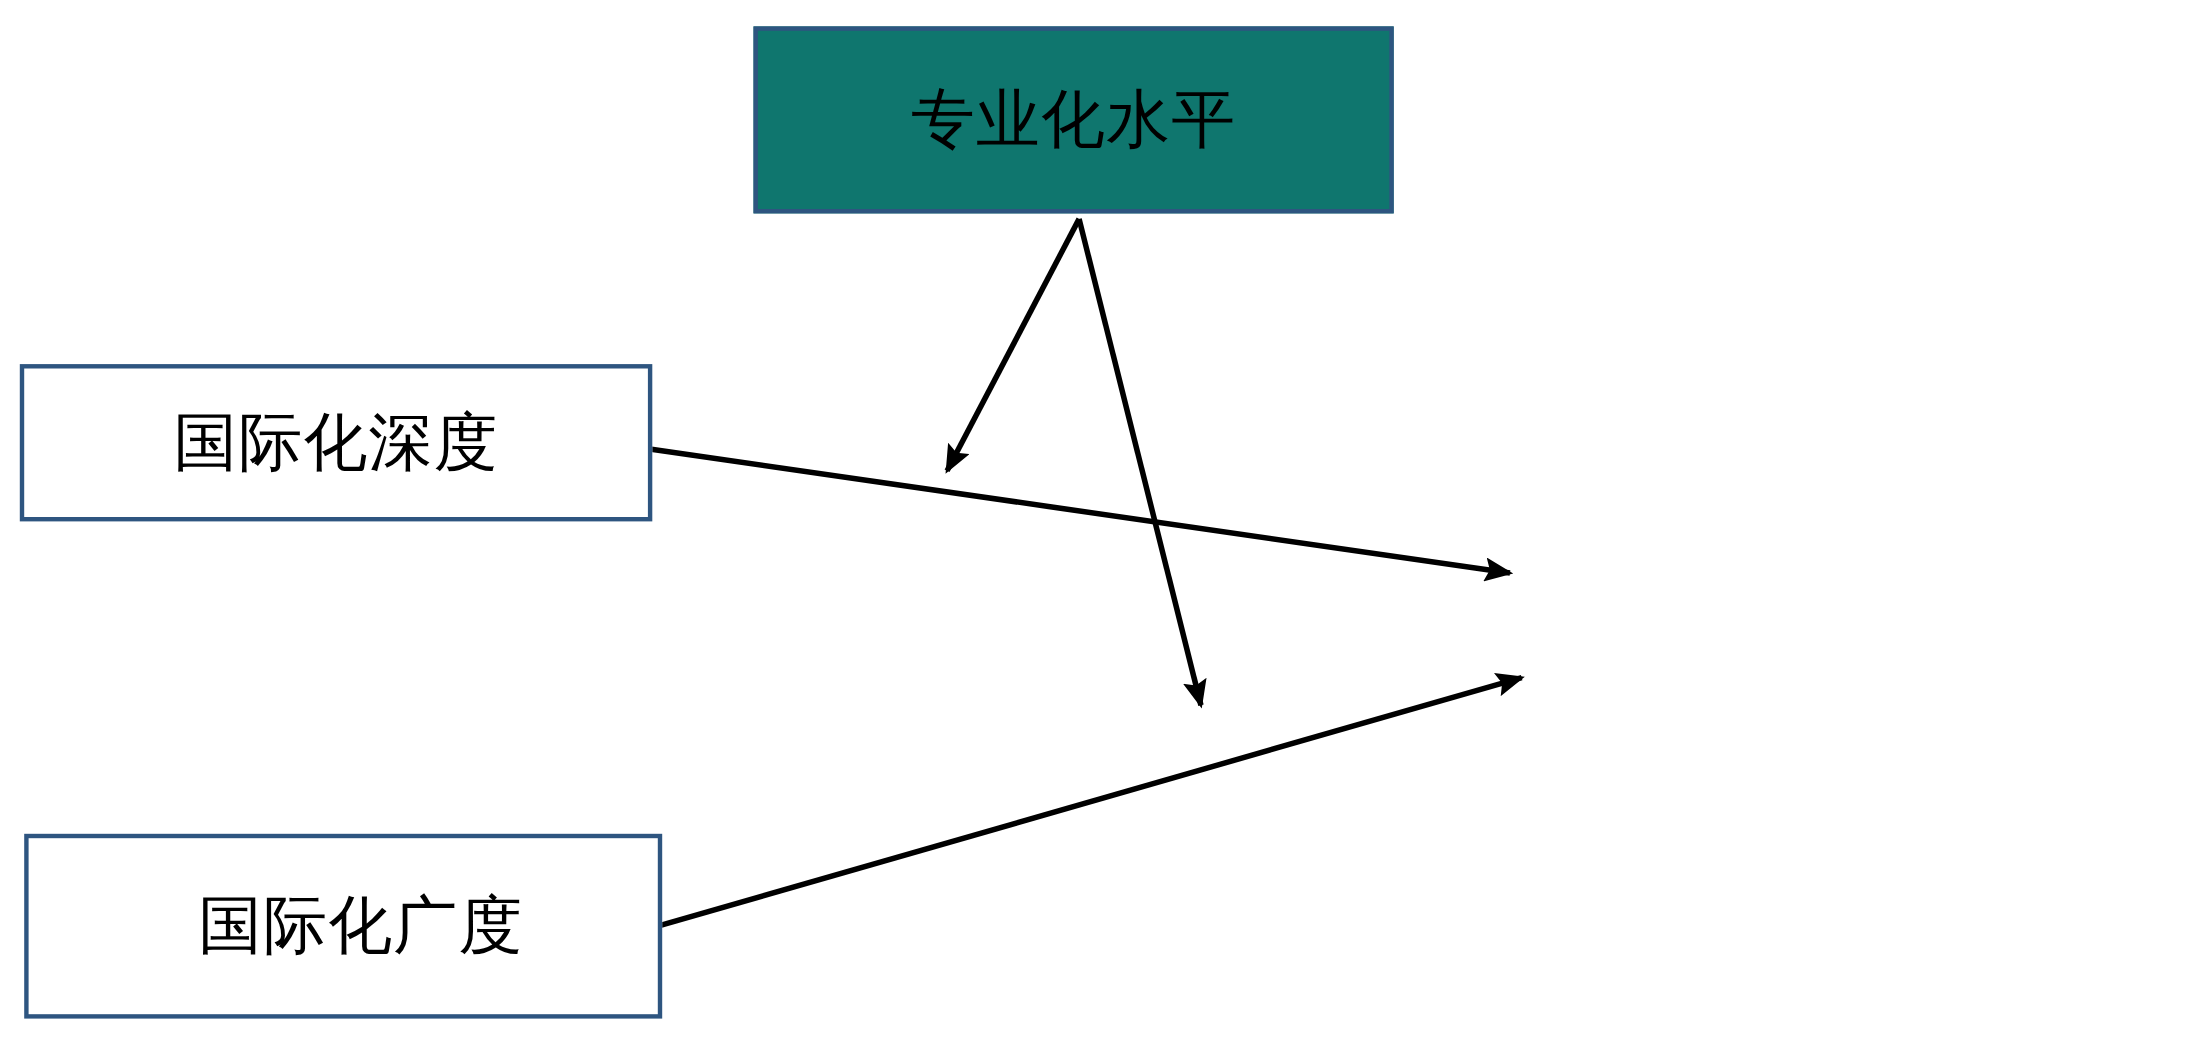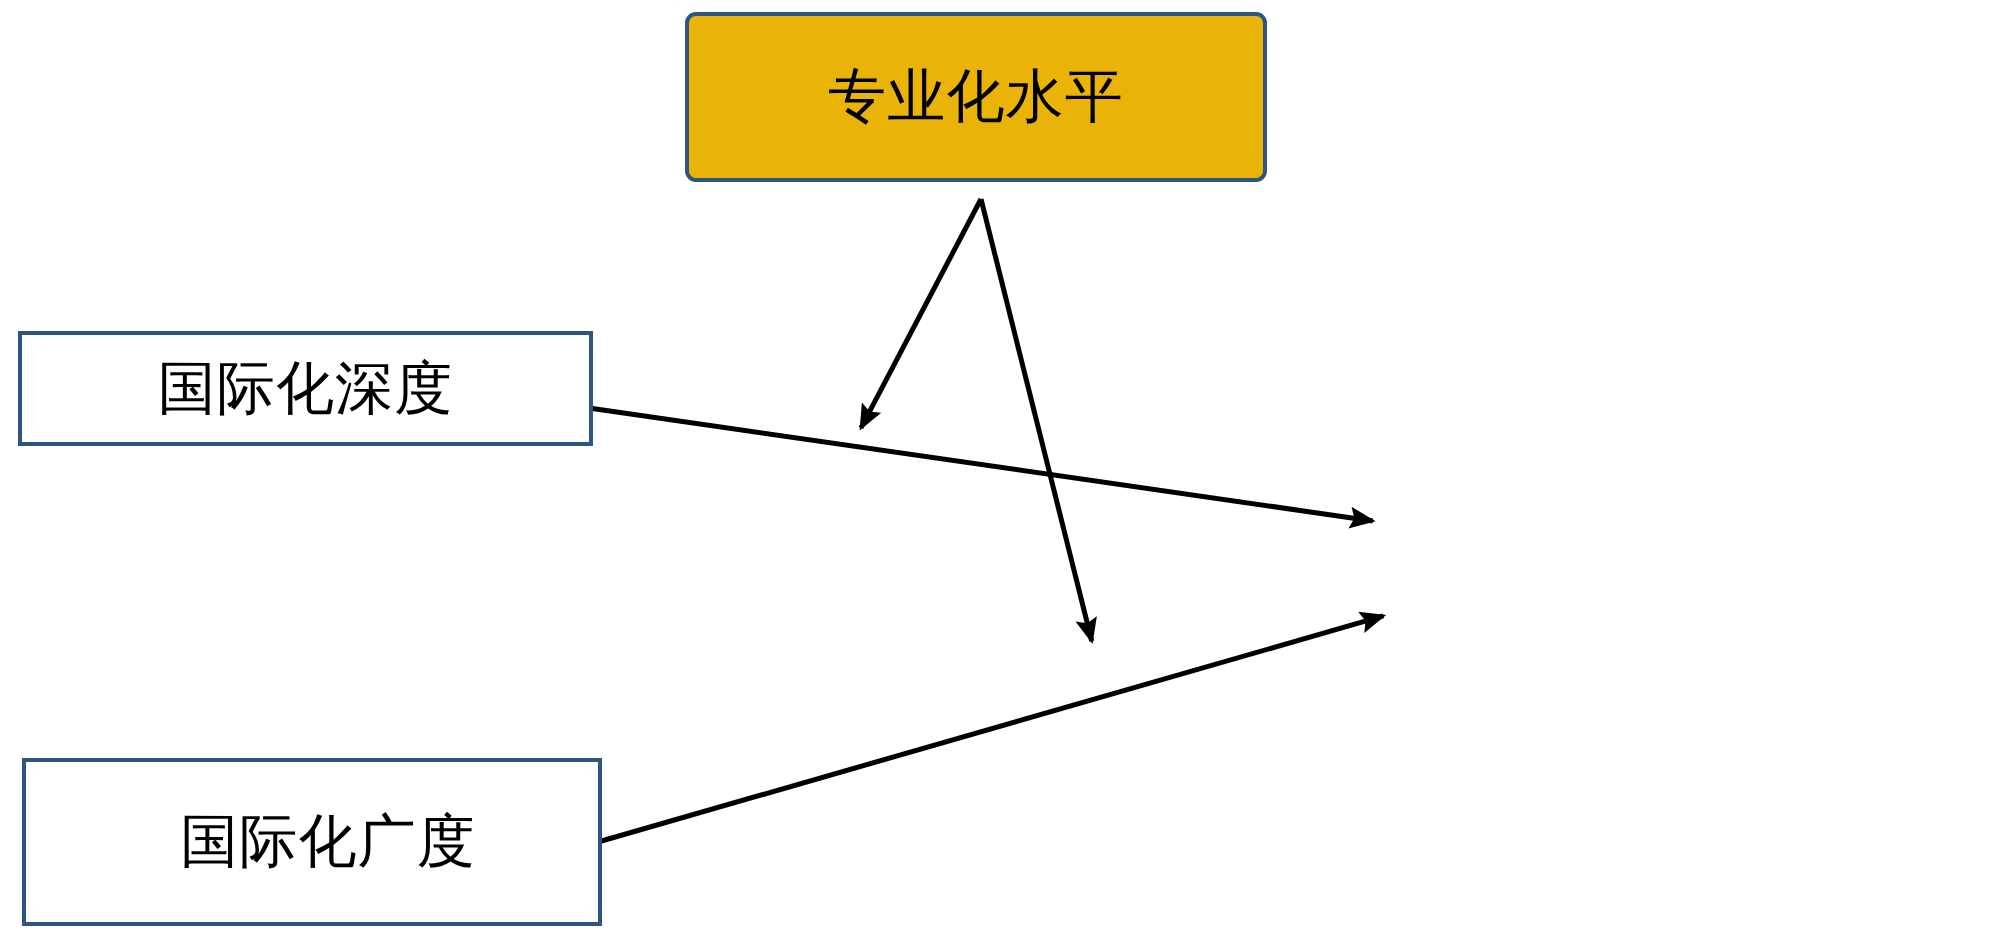--- a/index.html
+++ b/index.html
@@ -55,25 +55,25 @@
       </marker>
     </defs>
     <g id="arrow-group">
         <line x1="589" y1="408" x2="1372.7198025565092" y2="520.9335367659069" stroke="#000000" stroke-width="5" marker-end="url(#head)"></line>
         <line x1="598" y1="842" x2="1383.338882960647" y2="615.947120537382" stroke="#000000" stroke-width="5" marker-end="url(#head)"></line>
         <line x1="981" y1="199" x2="860.9818882203851" y2="427.95762862572684" stroke="#000000" stroke-width="5" marker-end="url(#head)"></line>
         <line x1="981" y1="199" x2="1091.7748861266405" y2="641.1445885916767" stroke="#000000" stroke-width="5" marker-end="url(#head)"></line>
       </g>
   </svg>
 
-  <div class="node-box" style="left: 685px; top: 12px; width: 582px; height: 170px; border-width: 4px; border-color: rgb(46, 85, 128); background: #eab308; border-radius: 11px;">
+  <div class="node-box" style="left: 685px; top: 24px; width: 582px; height: 170px; border-width: 4px; border-color: rgb(46, 85, 128); background: #0f766e;">
     <span class="node-label" style="font-size: 58px; color: rgb(0, 0, 0);">专业化水平</span>
   </div>
 
-  <div class="node-box" style="left: 18px; top: 331px; width: 575px; height: 115px; border-width: 4px; border-color: rgb(46, 85, 128); background: rgb(255, 255, 255);">
+  <div class="node-box" style="left: 18px; top: 331px; width: 575px; height: 143px; border-width: 4px; border-color: rgb(46, 85, 128); background: rgb(255, 255, 255);">
     <span class="node-label" style="font-size: 58px; color: rgb(0, 0, 0);">国际化深度</span>
   </div>
 
   <div class="node-box" style="left: 22px; top: 758px; width: 580px; height: 168px; border-width: 4px; border-color: rgb(46, 85, 128); background: rgb(255, 255, 255);">
     <span class="node-label" style="font-size: 58px; color: rgb(0, 0, 0); margin-left: 32px;">国际化广度</span>
   </div>
 
 
 </div>
 

